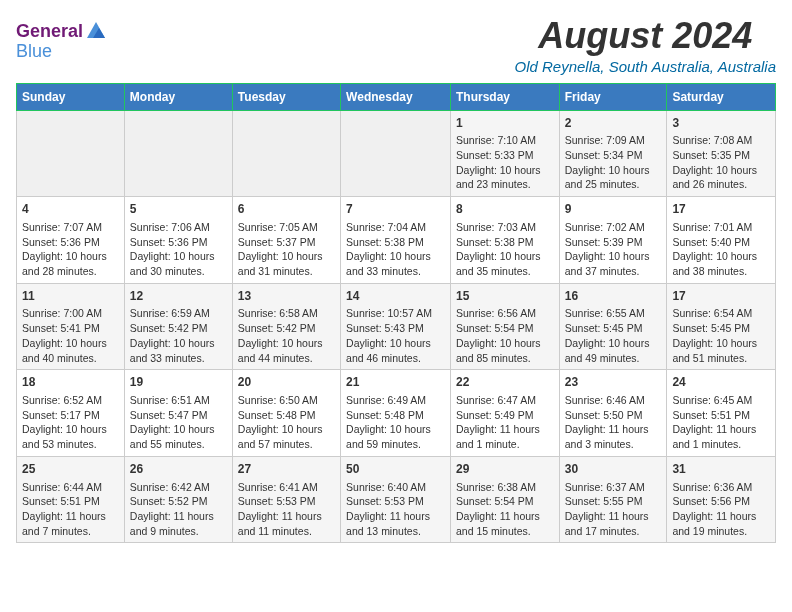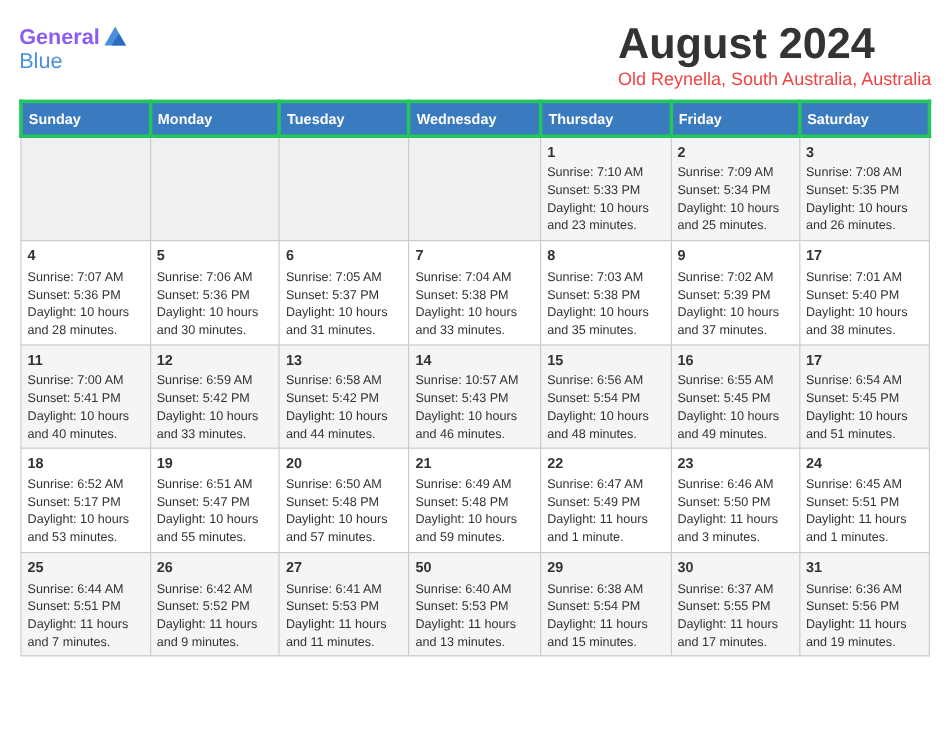--- a/index.html
+++ b/index.html
@@ -17,61 +17,62 @@
       margin-bottom: 8px;
     }
     .logo {
       display: flex;
       align-items: center;
       margin-top: 4px;
     }
     .logo-text-general {
       font-size: 18px;
       font-weight: bold;
-      color: #8b5cf6;
+      color: #701a75;
       line-height: 1;
     }
     .logo-text-blue {
       font-size: 18px;
       font-weight: normal;
       color: #4a90d9;
       line-height: 1;
     }
     .logo-icon {
       width: 22px;
       height: 22px;
       margin-left: 2px;
     }
     .title-block {
-      text-align: left;
+      text-align: center;
+      font-style: italic;
     }
     .main-title {
       font-size: 36px;
       font-weight: bold;
       color: #333;
       line-height: 1.1;
     }
     .subtitle {
       font-size: 15px;
-      color: #ef4444;
+      color: #0369a1;
       margin-top: 2px;
     }
     table {
       width: 100%;
       border-collapse: collapse;
       font-size: 11px;
     }
     thead tr th {
       background-color: #3a7abf;
       color: #fff;
       text-align: left;
       padding: 6px 5px;
       font-size: 12px;
       font-weight: bold;
-      border: 3px solid #22c55e;
+      border: 1px solid #22c55e;
     }
     tbody tr td {
       border: 1px solid #ccc;
       vertical-align: top;
       padding: 4px 5px;
       height: 78px;
       width: 113px;
       background: #fff;
       color: #333;
       font-size: 10.5px;
@@ -232,21 +233,21 @@
           <div>Sunrise: 10:57 AM</div>
           <div>Sunset: 5:43 PM</div>
           <div>Daylight: 10 hours</div>
           <div>and 46 minutes.</div>
         </td>
         <td>
           <span class="day-number">15</span>
           <div>Sunrise: 6:56 AM</div>
           <div>Sunset: 5:54 PM</div>
           <div>Daylight: 10 hours</div>
-          <div>and 48 minutes.</div>
+          <div>and 85 minutes.</div>
         </td>
         <td>
           <span class="day-number">16</span>
           <div>Sunrise: 6:55 AM</div>
           <div>Sunset: 5:45 PM</div>
           <div>Daylight: 10 hours</div>
           <div>and 49 minutes.</div>
         </td>
         <td>
           <span class="day-number">17</span>

